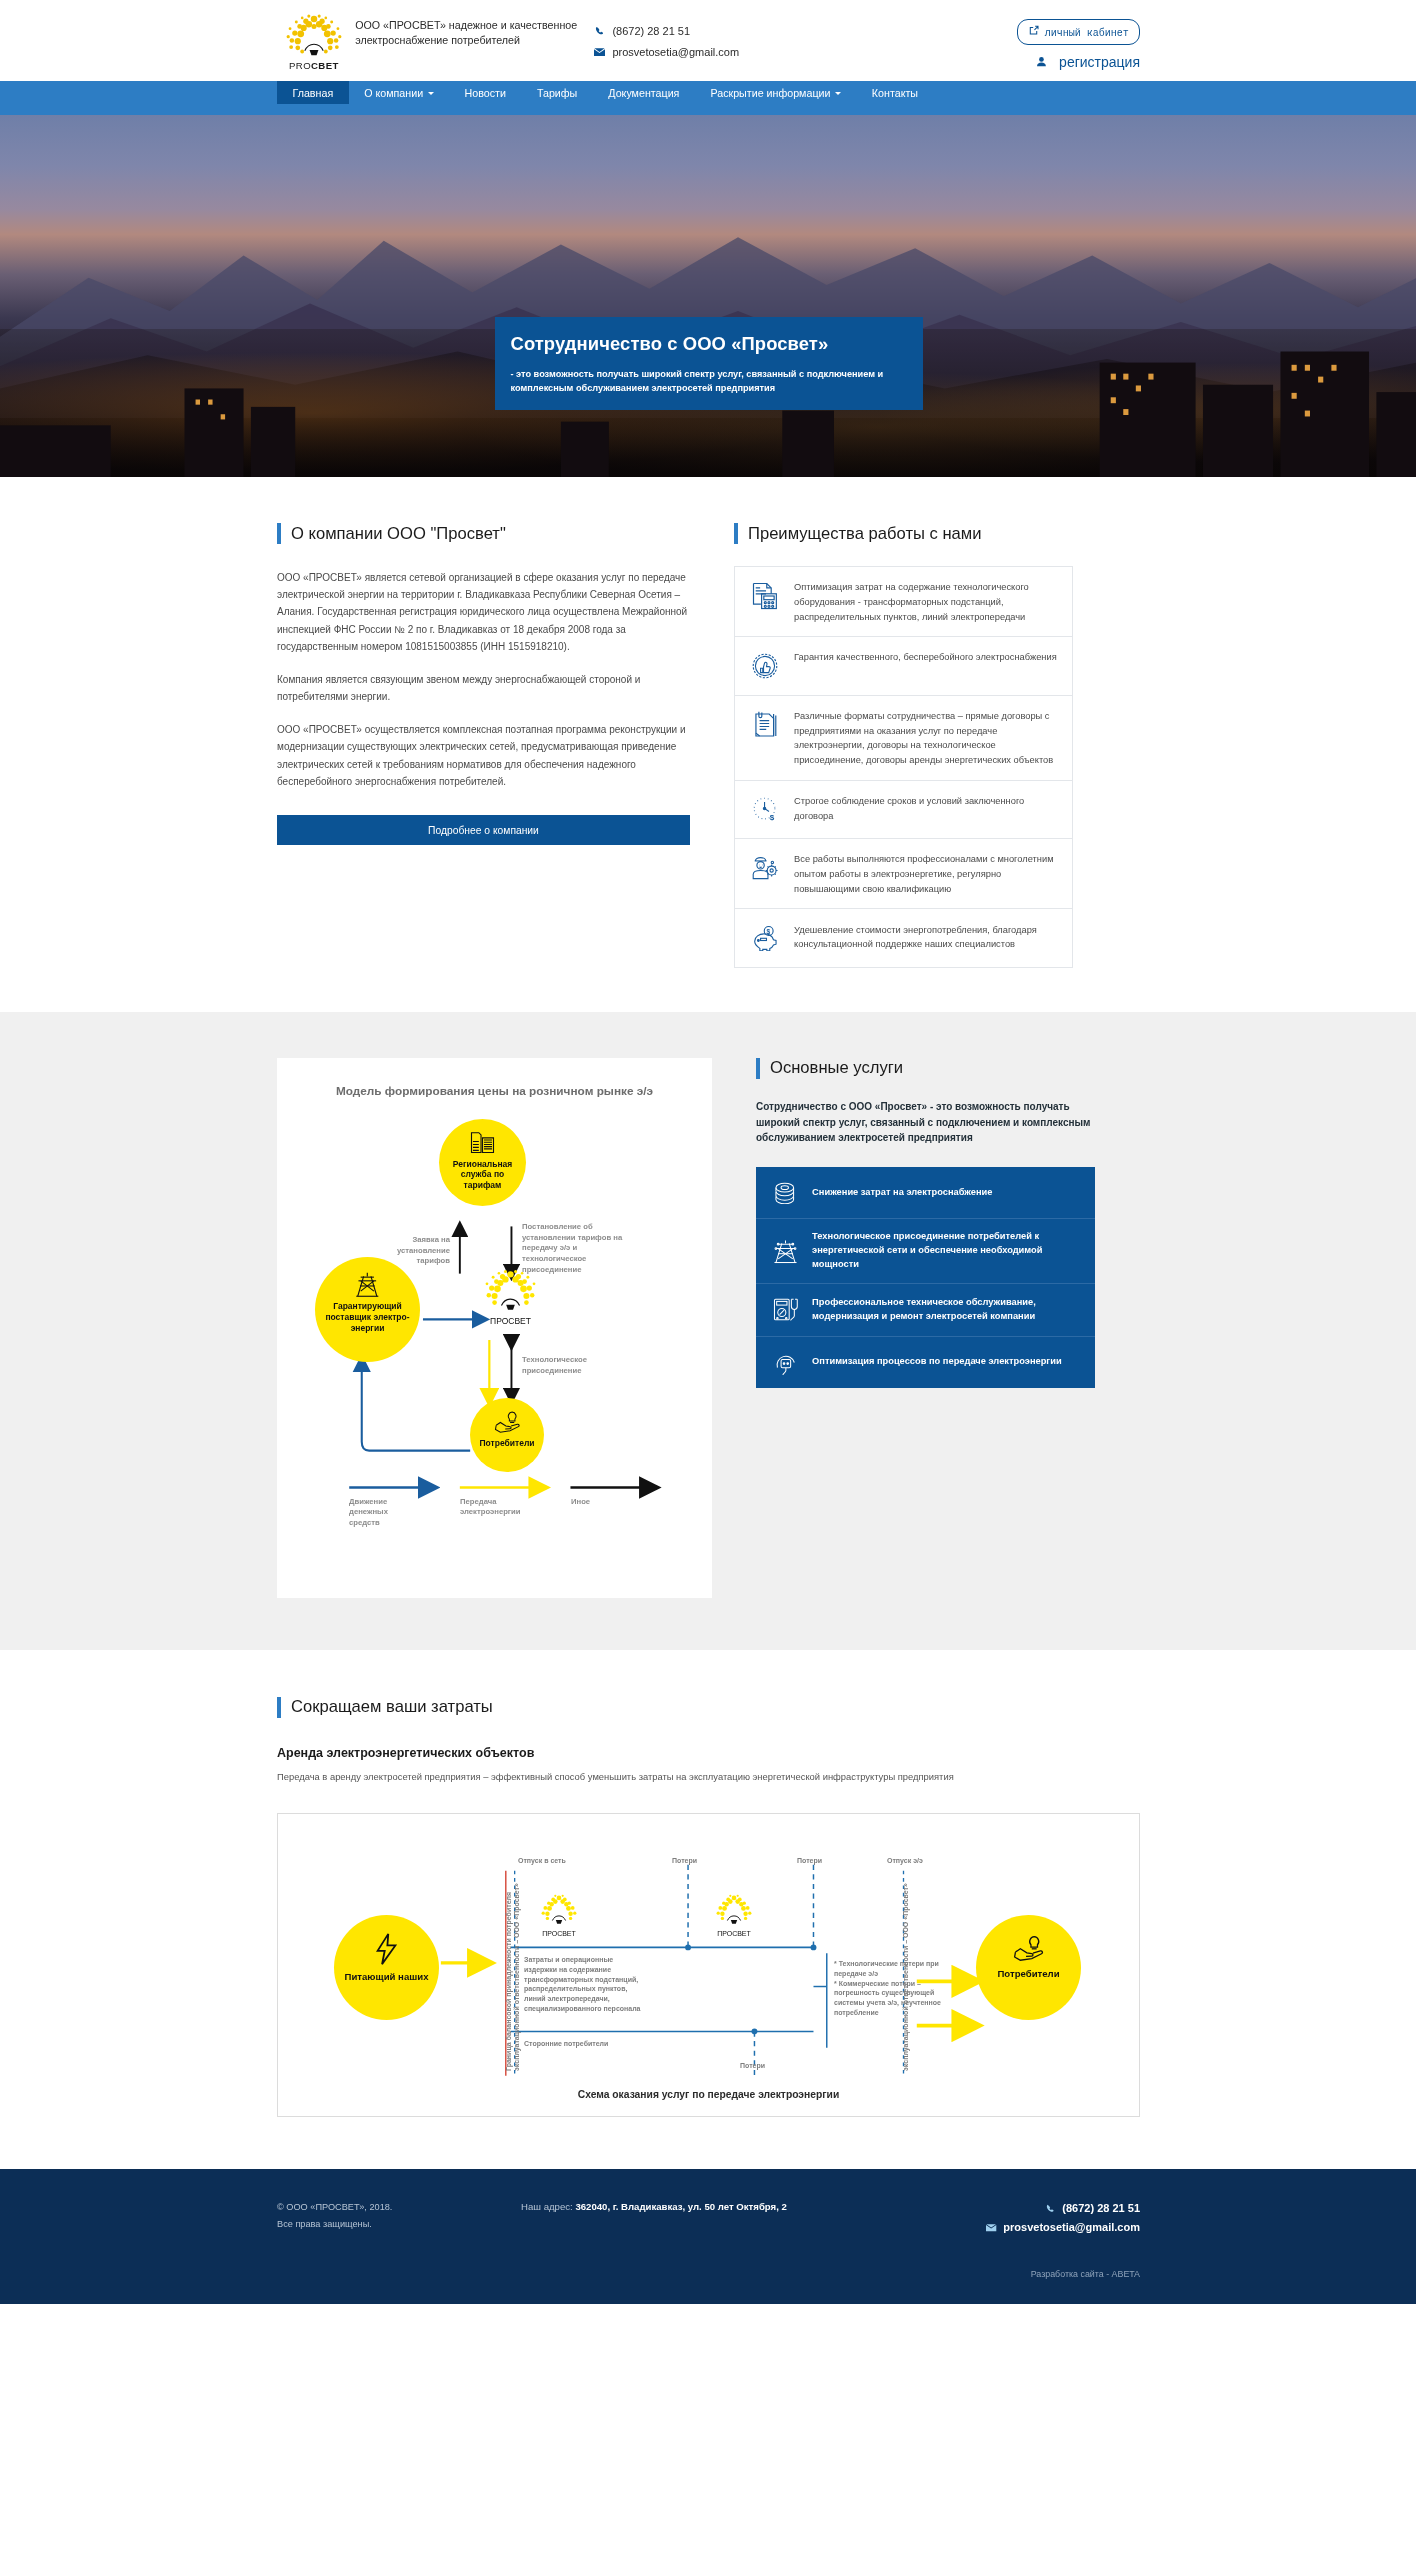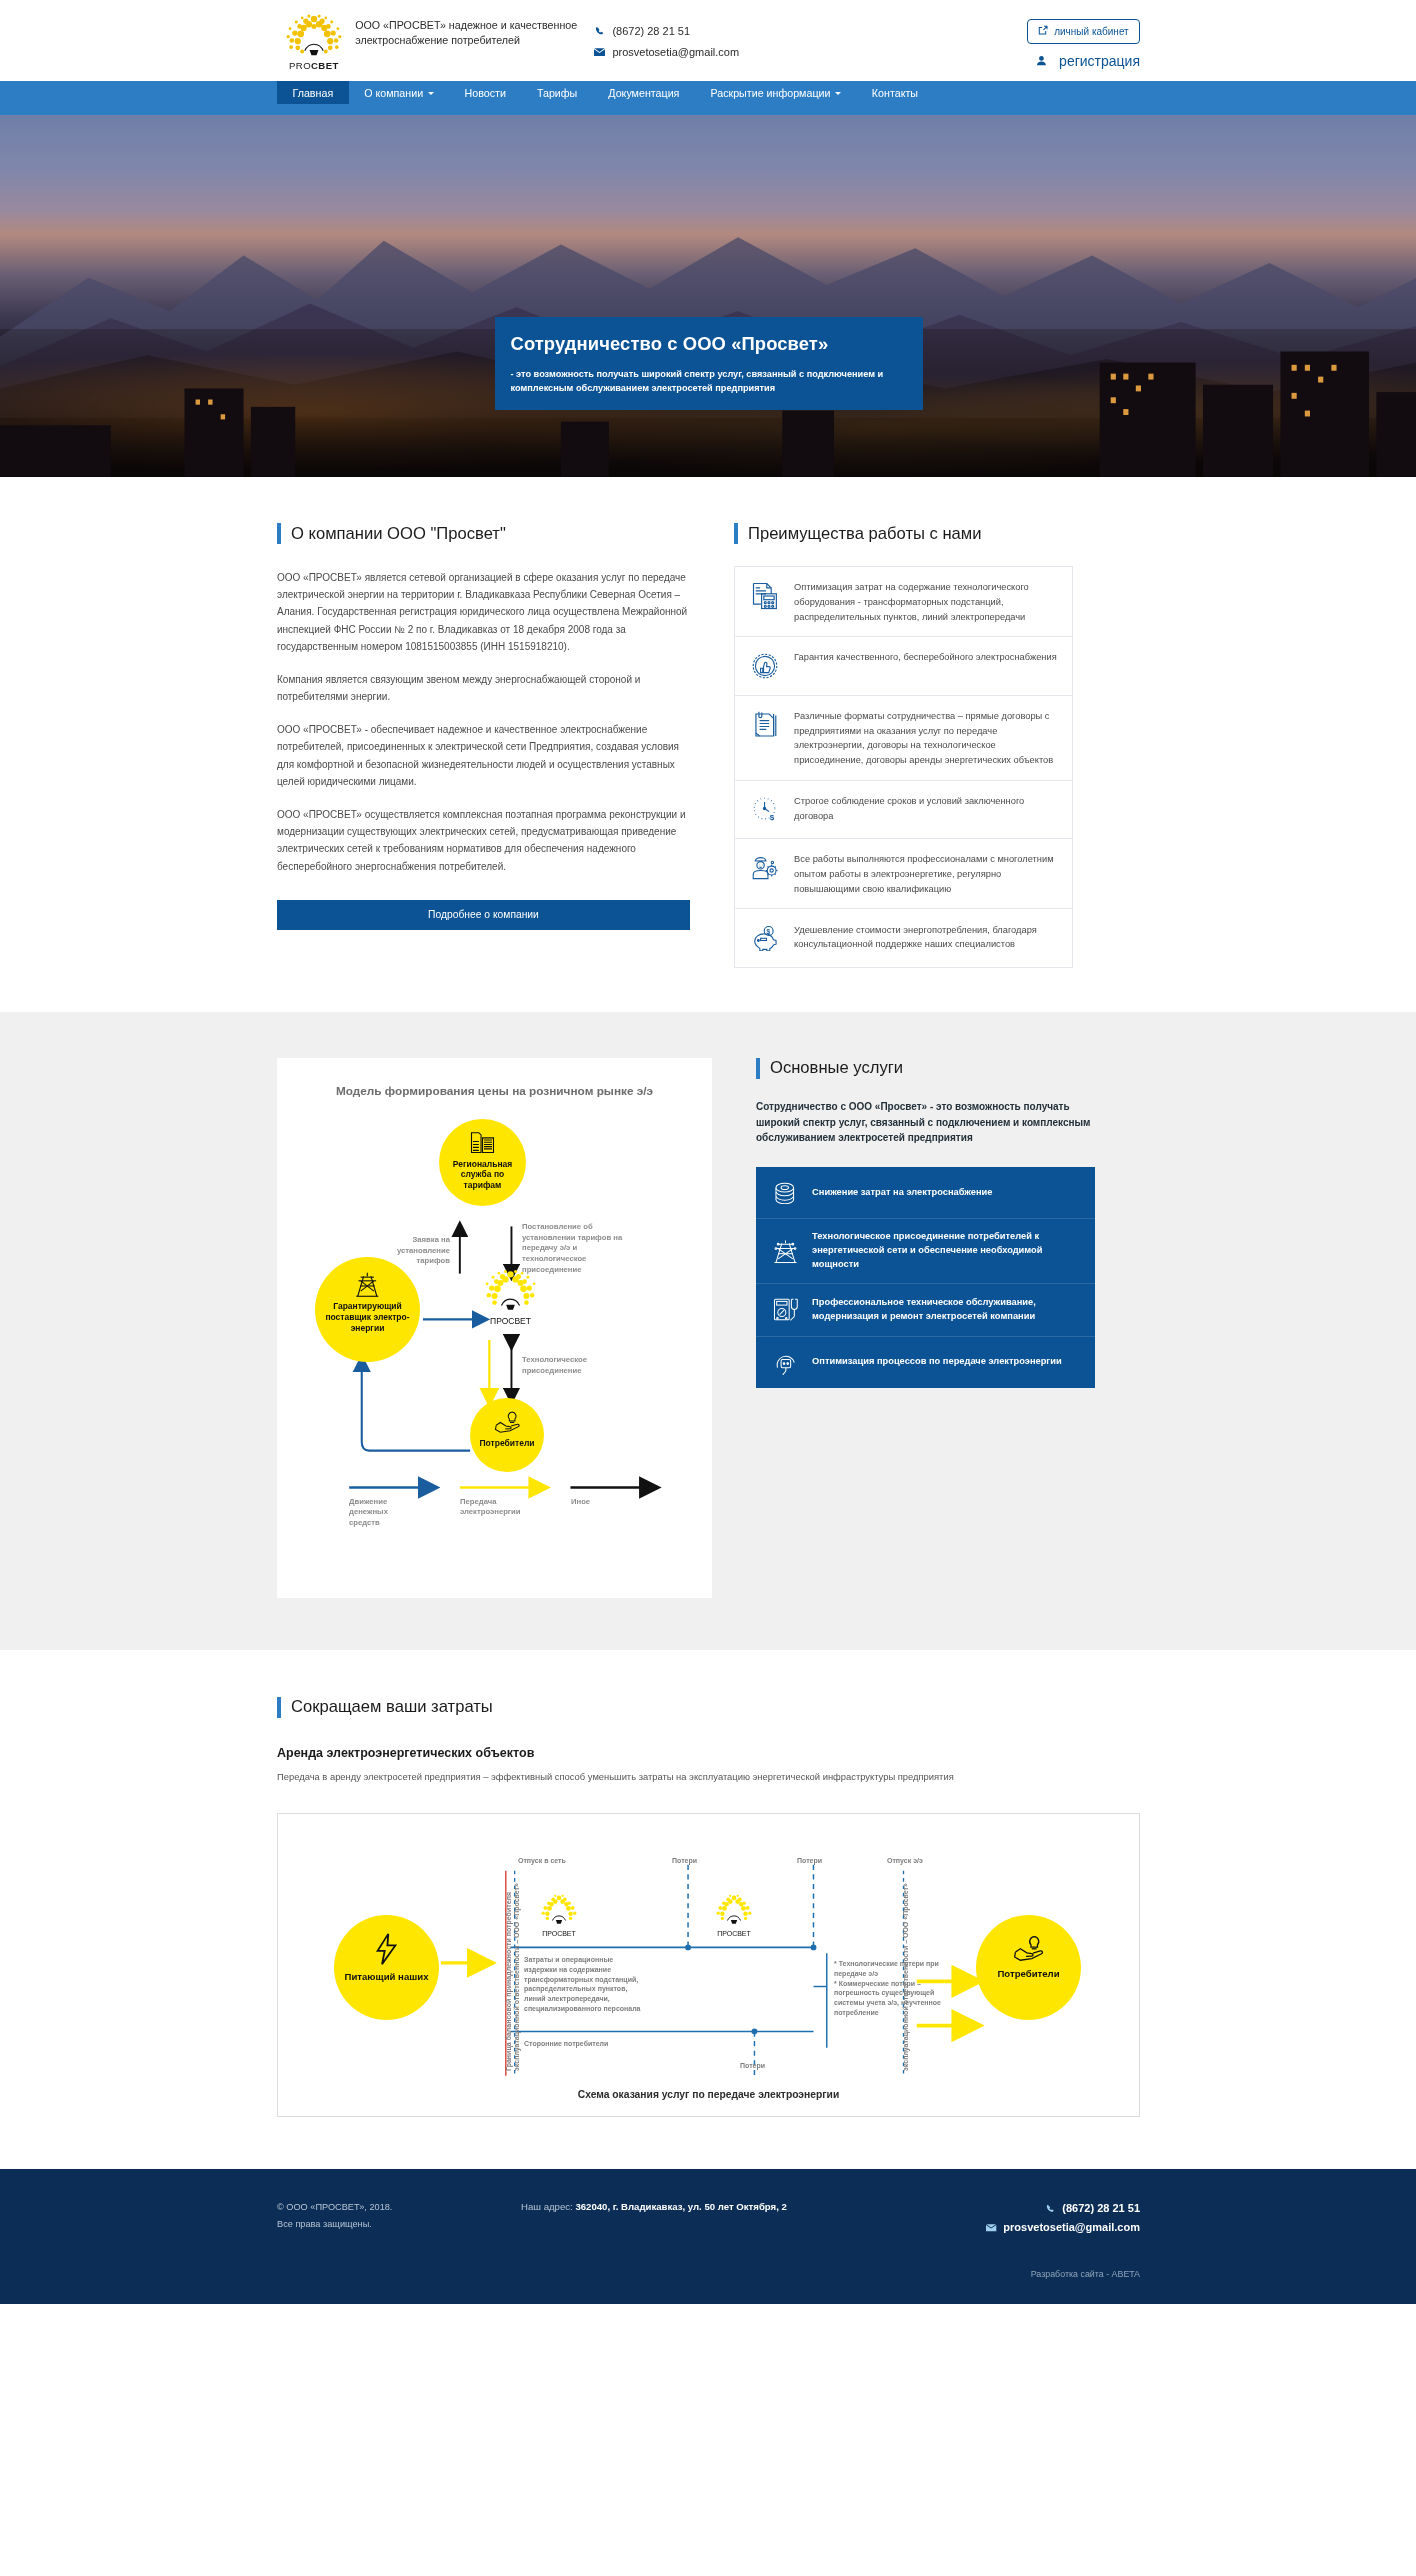--- a/index.html
+++ b/index.html
@@ -22,23 +22,23 @@
   .logo-word { font-size: 9.6px; letter-spacing: 0.4px; color: #1b1b1b; margin-top: 0.7px; }
   .logo-word b { font-weight: 700; }
   .tagline { font-size: 10.7px; line-height: 1.45; color: #2b2b2b; padding-top: 4.4px; }
 
   .contact-block { width: 273px; padding-top: 7.4px; }
   .contact-row { display: flex; align-items: center; gap: 6.6px; font-size: 11px; color: #2b2b2b; line-height: 1.9; }
   .ic { color: #0b5394; display: inline-flex; width: 11.8px; justify-content: center; }
 
   .account-block { margin-left: auto; padding-top: 5.9px; text-align: right; width: 170px; }
   .btn-cabinet {
-    display: inline-flex; align-items: center; gap: 5.9px;
+    display: inline-flex; align-items: flex-end; gap: 5.9px;
     border: 0.7px solid #0b5394; color: #0b5394; background: #fff;
-    font-size: 10px; padding: 5.2px 10.3px; border-radius: 4px; cursor: pointer;
+    font-size: 10px; padding: 5.2px 10.3px; border-radius: 11px; cursor: pointer; font-family: Liberation Mono, monospace;
   }
   .link-reg {
     display: inline-flex; align-items: flex-end; gap: 13px; justify-content: flex-end;
     color: #0b5394; font-size: 14px; margin-top: 8.9px; text-decoration: none; cursor: pointer;
   }
 
   
   .nav { background: #2d7dc4; height: 34px; }
   .nav-inner { display: flex; height: 23px; }
   .nav-item {
@@ -319,21 +319,20 @@
 <section class="about">
   <div class="wrap about-grid">
     <div class="about-left">
       <div class="sec-head">
         <span class="sec-bar"></span>
         <h2 class="sec-title">О компании ООО "Просвет"</h2>
       </div>
       <div class="about-body" id="about-body">
           <p>ООО «ПРОСВЕТ» является сетевой организацией в сфере оказания услуг по передаче электрической энергии на территории г. Владикавказа Республики Северная Осетия – Алания. Государственная регистрация юридического лица осуществлена Межрайонной инспекцией ФНС России № 2 по г. Владикавказ от 18 декабря 2008 года за государственным номером 1081515003855 (ИНН 1515918210).</p>
           <p>Компания является связующим звеном между энергоснабжающей стороной и потребителями энергии.</p>
-          <p>ООО «ПРОСВЕТ» - обеспечивает надежное и качественное электроснабжение потребителей, присоединенных к электрической сети Предприятия, создавая условия для комфортной и безопасной жизнедеятельности людей и осуществления уставных целей юридическими лицами.</p>
           <p>ООО «ПРОСВЕТ» осуществляется комплексная поэтапная программа реконструкции и модернизации существующих электрических сетей, предусматривающая приведение электрических сетей к требованиям нормативов для обеспечения надежного бесперебойного энергоснабжения потребителей.</p>
         </div>
       <button class="btn-more">Подробнее о компании</button>
     </div>
 
     <div class="about-right">
       <div class="sec-head">
         <span class="sec-bar"></span>
         <h2 class="sec-title">Преимущества работы с нами</h2>
       </div>

